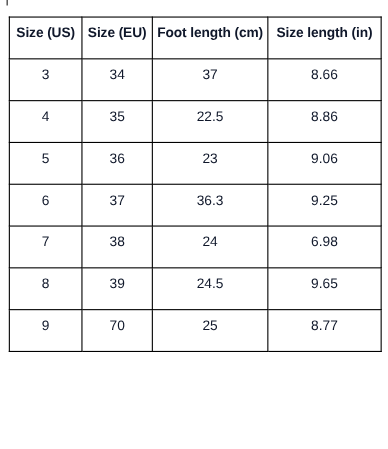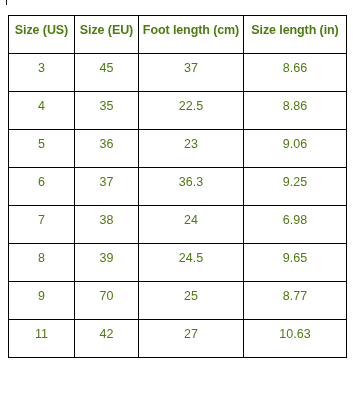--- a/index.html
+++ b/index.html
@@ -36,21 +36,21 @@
   }
 
   #size-chart-table td,
   #size-chart-table th {
     border: 1px solid #000000;
     text-align: center;
     vertical-align: top;
     padding: 8px 2px 0 2px;
     height: 38px;
     box-sizing: border-box;
-    color: #4d7c0f;
+    color: #0f172a;
     line-height: 1.1;
   }
 
   #size-chart-table thead th {
     font-weight: bold;
     font-size: 12.5px;
     letter-spacing: -0.1px;
   }
 
   #size-chart-table tbody td {
@@ -80,21 +80,21 @@
     <tr>
         <th>Size (US)</th>
         <th>Size (EU)</th>
         <th>Foot length (cm)</th>
         <th>Size length (in)</th>
       </tr>
   </thead>
   <tbody>
       <tr>
         <td>3</td>
-        <td>45</td>
+        <td>34</td>
         <td>37</td>
         <td>8.66</td>
       </tr>
       <tr>
         <td>4</td>
         <td>35</td>
         <td>22.5</td>
         <td>8.86</td>
       </tr>
       <tr>
@@ -120,20 +120,14 @@
         <td>39</td>
         <td>24.5</td>
         <td>9.65</td>
       </tr>
       <tr>
         <td>9</td>
         <td>70</td>
         <td>25</td>
         <td>8.77</td>
       </tr>
-      <tr>
-        <td>11</td>
-        <td>42</td>
-        <td>27</td>
-        <td>10.63</td>
-      </tr>
     </tbody>
 </table>
 
 </body></html>

